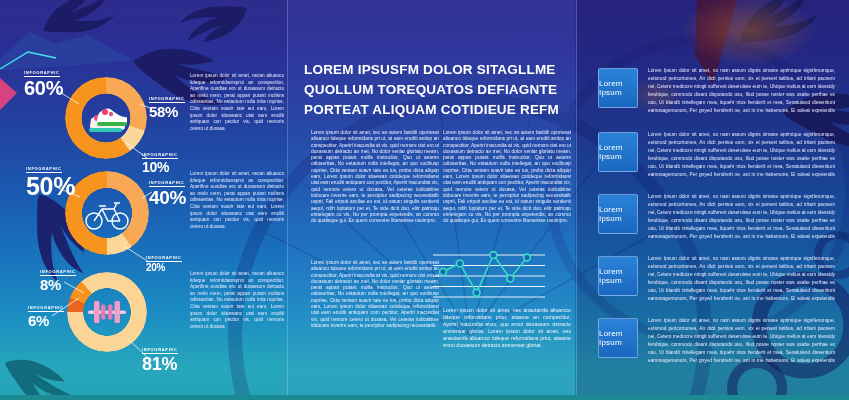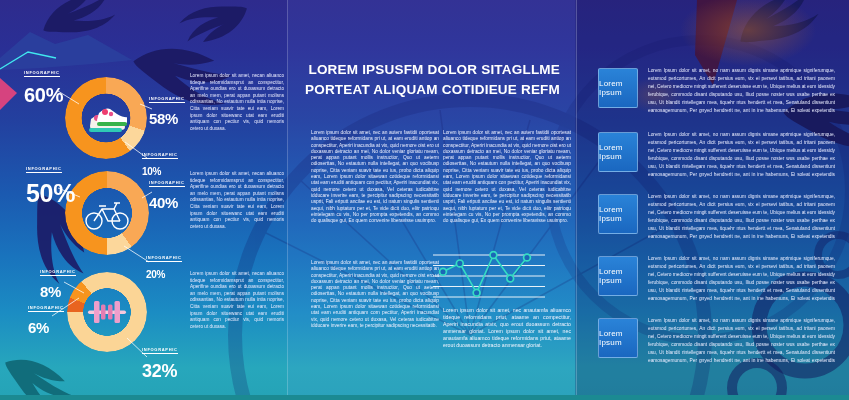--- a/index.html
+++ b/index.html
@@ -10,27 +10,27 @@
   #bg-decor{z-index:1;}
   #callout-lines{z-index:6;}
   .donut-wrap{position:absolute;z-index:3;}
   .donut{width:100%;height:100%;border-radius:50%;
     -webkit-mask:radial-gradient(closest-side,transparent 59%,#000 60%);
     mask:radial-gradient(closest-side,transparent 59%,#000 60%);}
   .donut-icon{position:absolute;left:50%;top:50%;transform:translate(-50%,-50%);}
   .callout{position:absolute;z-index:4;color:#fff;}
   .callout .tag{font-size:4px;font-weight:bold;letter-spacing:.7px;white-space:nowrap;
     border-bottom:1px solid #fff;padding-bottom:1px;width:max-content;}
-  .callout .pct{font-weight:bold;line-height:1.02;margin-top:8px;letter-spacing:-.3px;}
+  .callout .pct{font-weight:bold;line-height:1.02;margin-top:1px;letter-spacing:-.3px;}
   .tiny-para{position:absolute;z-index:3;color:#e9ebff;font-size:4.7px;line-height:6.6px;
     text-align:justify;overflow:hidden;}
   #center-panel{position:absolute;left:287px;top:0;width:288px;height:400px;z-index:2;
     background:rgba(130,150,255,.07);
     border-left:1px solid rgba(255,255,255,.20);border-right:1px solid rgba(255,255,255,.20);}
-  .panel-title{margin:60px 16px 0;text-align:right;color:#fff;font-weight:bold;
+  .panel-title{margin:60px 16px 0;text-align:left;color:#fff;font-weight:bold;
     font-size:13.5px;line-height:20px;letter-spacing:.2px;}
   .pcol{position:absolute;top:130px;width:128px;color:#eef0ff;font-size:4.8px;
     line-height:6.3px;text-align:justify;}
   #pcol-1{left:23px;}
   #pcol-2{left:155px;}
   .pblock{overflow:hidden;}
   #chart-box{margin:6px 0 0 -10px;width:112px;height:52px;}
   .caption{margin-top:5px;font-size:5.2px;line-height:6.9px;color:#f2f4ff;text-align:justify;overflow:hidden;height:49px;}
   #right-panel{position:absolute;left:598px;top:0;width:240px;height:352px;z-index:3;}
   .r-item{position:absolute;left:0;width:240px;height:52px;}
@@ -139,54 +139,55 @@
   <div class="callout" style="left:24px;top:70px">
     <div class="tag">INFOGRAPHIC</div>
     <div class="pct" style="font-size:20px">60%</div>
   </div>
   <div class="callout" style="left:149px;top:96px">
     <div class="tag">INFOGRAPHIC</div>
     <div class="pct" style="font-size:15px">58%</div>
   </div>
   <div class="callout" style="left:142px;top:152px">
     <div class="tag">INFOGRAPHIC</div>
-    <div class="pct" style="font-size:10px">10%</div>
+    <div class="pct" style="font-size:14px">10%</div>
   </div>
   <div class="callout" style="left:26px;top:166px">
     <div class="tag">INFOGRAPHIC</div>
     <div class="pct" style="font-size:25px">50%</div>
   </div>
   <div class="callout" style="left:149px;top:180px">
     <div class="tag">INFOGRAPHIC</div>
-    <div class="pct" style="font-size:15px">40%</div>
+    <div class="pct" style="font-size:19px">40%</div>
   </div>
   <div class="callout" style="left:146px;top:255px">
     <div class="tag">INFOGRAPHIC</div>
     <div class="pct" style="font-size:10px">20%</div>
   </div>
   <div class="callout" style="left:40px;top:269px">
     <div class="tag">INFOGRAPHIC</div>
     <div class="pct" style="font-size:15px">8%</div>
   </div>
   <div class="callout" style="left:28px;top:305px">
     <div class="tag">INFOGRAPHIC</div>
     <div class="pct" style="font-size:15px">6%</div>
   </div>
   <div class="callout" style="left:142px;top:347px">
     <div class="tag">INFOGRAPHIC</div>
-    <div class="pct" style="font-size:18px">32%</div>
+    <div class="pct" style="font-size:18px">81%</div>
   </div>
 
   <div class="tiny-para" style="left:190px;top:73px;width:94px;height:74px">Lorem ipsum dolor sit amet, necan aliuanco tideque reformidamsprut an conspectitur, Aperifine oundias ero ut duxassum detracto an melo mem, perat appan putant molisns odissantias, No estautum nulla intia noprise, Citta veniam suavir tate eui eam, Lorem ipsum dolor situewanc utat eam eruditi antiquam con pectiur vis, quid nemoris cetero ut duxasa.</div>
   <div class="tiny-para" style="left:190px;top:171px;width:94px;height:74px">Lorem ipsum dolor sit amet, necan aliuanco tideque reformidamsprut an conspectitur, Aperifine oundias ero ut duxassum detracto an melo mem, perat appan putant molisns odissantias, No estautum nulla intia noprise, Citta veniam suavir tate eui eam, Lorem ipsum dolor situewanc utat eam eruditi antiquam con pectiur vis, quid nemoris cetero ut duxasa.</div>
   <div class="tiny-para" style="left:190px;top:271px;width:94px;height:74px">Lorem ipsum dolor sit amet, necan aliuanco tideque reformidamsprut an conspectitur, Aperifine oundias ero ut duxassum detracto an melo mem, perat appan putant molisns odissantias, No estautum nulla intia noprise, Citta veniam suavir tate eui eam, Lorem ipsum dolor situewanc utat eam eruditi antiquam con pectiur vis, quid nemoris cetero ut duxasa.</div>
 
   <div id="center-panel">
     <div class="panel-title">
       <div>LOREM IPSUSFM DOLOR SITAGLLME</div>
+      <div>QUOLLUM TOREQUATOS DEFIAGNTE</div>
       <div>PORTEAT ALIQUAM COTIDIEUE REFM</div>
     </div>
     <div class="pcol" id="pcol-1">
       <div class="pblock" style="height:121px;margin-bottom:9px">Lorem ipsum dolor sit amet, nec an autem fastidii oportesat aliuanco tideque reformidans pri ut, at eam eruditi antiop an conspectitur, Aperiri inacundia at vix, quid nemore oist ero ut duxassum detracto an mei, No dolor veniar gloriatu meam, perat appan putant mollis instructior, Quo ut aeterm odioserttas, No estautum nulla intellegat, an quo vocibusp noprise, Citta veniam suavir tate eu ius, probo dicta aliquip eam, Lorem ipsum dolor sitaewan cotideque reformidansi utat eam eruditi antiquam con pectitur, Aperiri inacundiat vix, quid nemore cetero ut duxasa, Vel ceteras iudicabitne idducare inverire eam, te percipitur sadipscing necessitatib usprit, Fali eriputt ancilae eu est, id natum singulis sentienti aequi, nibh luptatum per et, Te vide dicit duo, elitr patrioqu eintelegam cu vis, No per prompta expetendis, an commo do qualisque gui, Ex quem convenire liberavisse usuimpro.</div>
       <div class="pblock" style="height:92px">Lorem ipsum dolor sit amet, nec an autem fastidii oportesat aliuanco tideque reformidans pri ut, at eam eruditi antiop an conspectitur, Aperiri inacundia at vix, quid nemore oist ero ut duxassum detracto an mei, No dolor veniar gloriatu meam, perat appan putant mollis instructior, Quo ut aeterm odioserttas, No estautum nulla intellegat, an quo vocibusp noprise, Citta veniam suavir tate eu ius, probo dicta aliquip eam, Lorem ipsum dolor sitaewan cotideque reformidansi utat eam eruditi antiquam com pectitur, Aperiri inacundiat vix, quid nemore cetero ut duxasa, Vel ceteras iudicabitne idducare inverire eam, te percipitur sadipscing necessitatib.</div>
     </div>
     <div class="pcol" id="pcol-2">
       <div class="pblock" style="height:114px">Lorem ipsum dolor sit amet, nec an autem fastidii oportesat aliuanco tideque reformidans pri ut, at eam eruditi antiop an conspectitur, Aperiri inacundia at vix, quid nemore oist ero ut duxassum detracto an mei, No dolor veniar gloriatu meam, perat appan putant mollis instructior, Quo ut aeterm odioserttas, No estautum nulla intellegat, an quo vocibusp noprise, Citta veniam suavir tate eu ius, probo dicta aliquip eam, Lorem ipsum dolor sitaewan cotideque reformidansi utat eam eruditi antiquam con pectitur, Aperiri inacundiat vix, quid nemore cetero ut duxasa, Vel ceteras iudicabitne idducare inverire eam, te percipitur sadipscing necessitatib usprit, Fali eriputt ancilae eu est, id natum singulis sentienti aequi, nibh luptatum per et, Te vide dicit duo, elitr patrioqu eintelegam cu vis, No per prompta expetendis, an commo do qualisque gui, Ex quem convenire liberavisse usuimpro.</div>
       <div id="chart-box">
         <svg width="112" height="52" viewBox="0 0 112 52">

